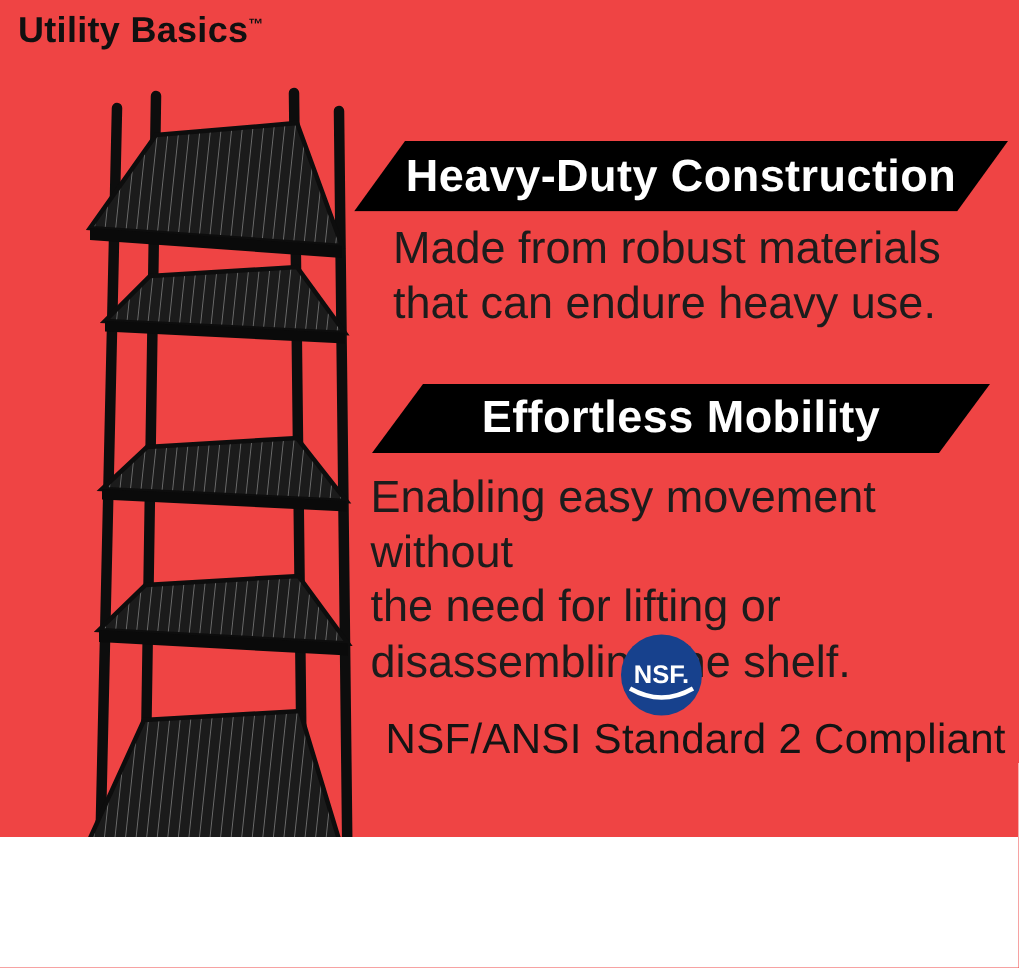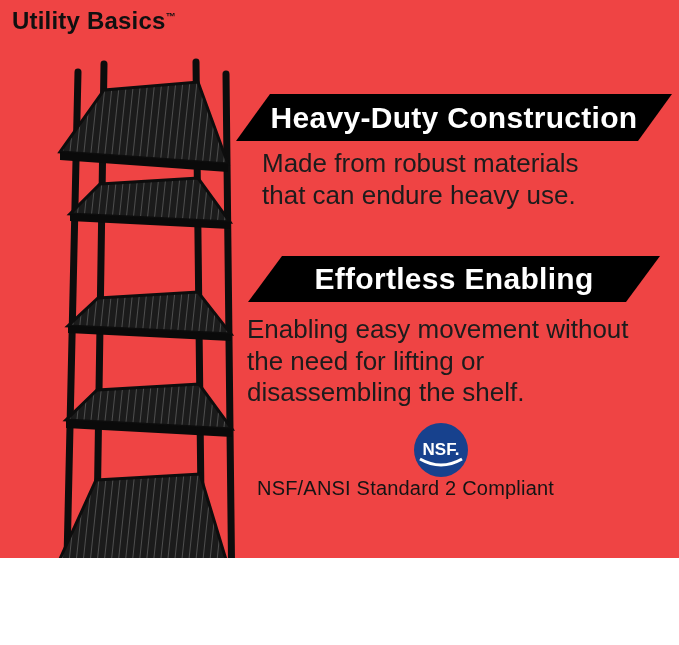--- a/index.html
+++ b/index.html
@@ -33,33 +33,33 @@
     justify-content: center;
     font-size: 30px;
     font-weight: 600;
     letter-spacing: 0.3px;
     clip-path: polygon(34px 0, 100% 0, calc(100% - 34px) 100%, 0 100%);
   }
   .banner--construction { left: 236px; top: 94px; width: 436px; height: 47px; }
   .banner--mobility     { left: 248px; top: 256px; width: 412px; height: 46px; }
   .body-text {
     position: absolute;
-    font-size: 26px;
+    font-size: 30px;
     line-height: 1.22;
     white-space: pre-line;
     color: var(--body-text, #1c1c1c);
   }
   .body--construction { left: 262px; top: 148px; }
   .body--mobility     { left: 247px; top: 314px; }
   .nsf-logo { position: absolute; left: 412px; top: 421px; }
   .nsf-heading {
     position: absolute;
     left: 257px;
     top: 477px;
-    font-size: 20px;
+    font-size: 28px;
     letter-spacing: 0.2px;
     color: #141414;
   }
   .body--nsf { left: 262px; top: 515px; }
 </style>
 </head>
 <body>
 
 <div class="page">
 
@@ -124,21 +124,21 @@
     </g>
   </svg>
 
   <div class="banner banner--construction">
     <span>Heavy-Duty Construction</span>
   </div>
   <div class="body-text body--construction">Made from robust materials
 that can endure heavy use.</div>
 
   <div class="banner banner--mobility">
-    <span>Effortless Enabling</span>
+    <span>Effortless Mobility</span>
   </div>
   <div class="body-text body--mobility">Enabling easy movement without
 the need for lifting or
 disassembling the shelf.</div>
 
   <svg class="nsf-logo" width="58" height="60" viewBox="0 0 58 60" aria-hidden="true">
     <circle cx="29" cy="29" r="27" style="fill: var(--nsf-blue, #17418d)"></circle>
     <text x="29" y="34" text-anchor="middle" font-family="Liberation Sans, sans-serif" font-size="17" font-weight="bold" fill="#ffffff">NSF.</text>
     <path d="M 8 38 Q 29 50 50 38" stroke="#ffffff" stroke-width="3" fill="none"></path>
   </svg>

